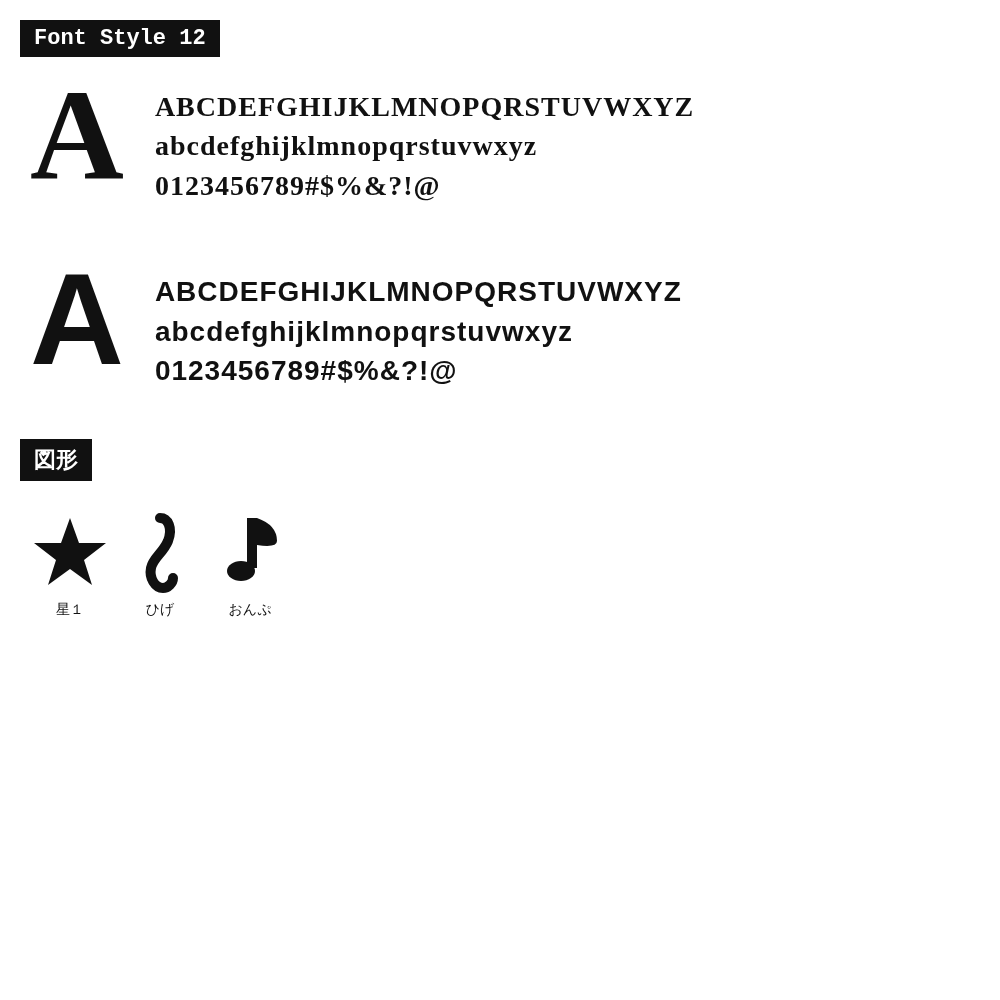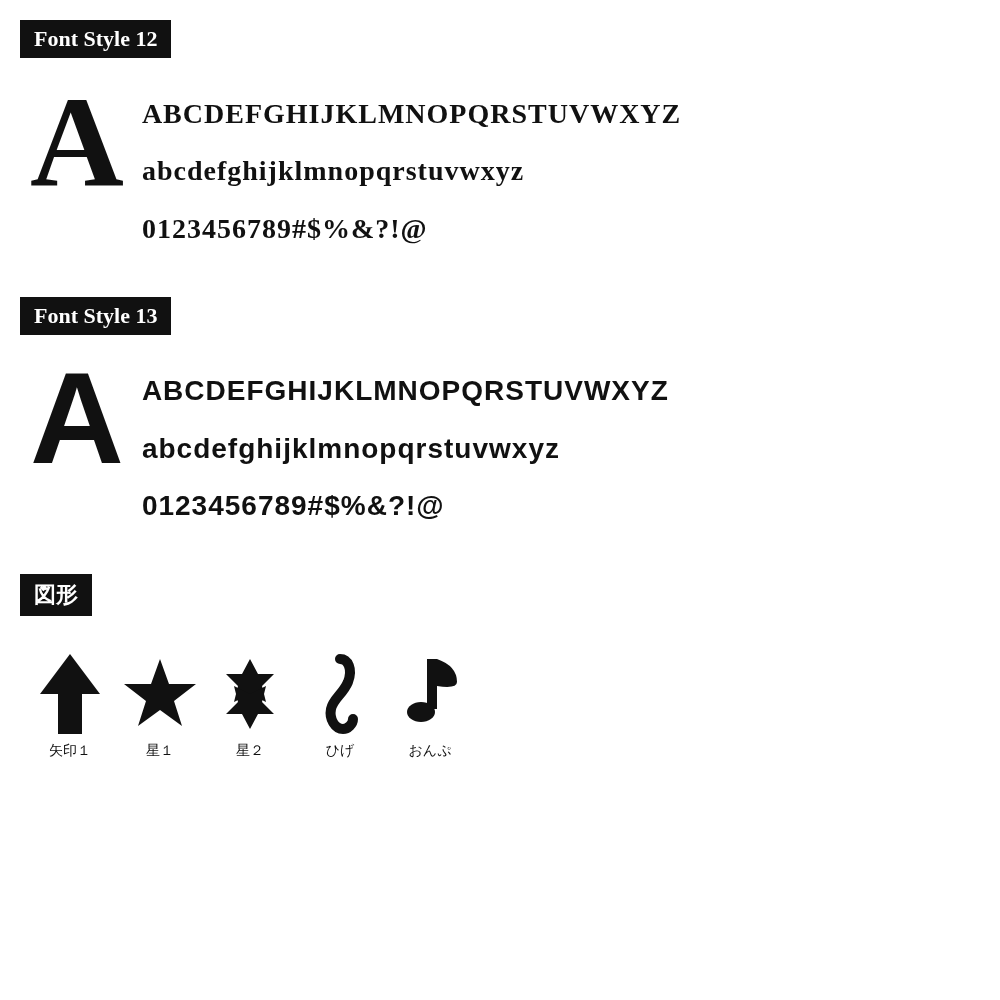--- a/index.html
+++ b/index.html
@@ -12,25 +12,25 @@
     }
 
     .section {
       margin-bottom: 30px;
     }
 
     .section-header {
       display: inline-block;
       background: #111111;
       color: #ffffff;
-      font-family: Liberation Serif, serif;
+      font-family: Liberation Mono, monospace;
       font-weight: bold;
       font-size: 22px;
       padding: 6px 14px;
-      margin-bottom: 18px;
+      margin-bottom: 12px;
     }
 
     .font-demo {
       display: flex;
       align-items: flex-start;
       gap: 18px;
       padding: 10px 10px 20px 10px;
     }
 
     .big-letter {
@@ -49,22 +49,23 @@
 
     .font-style-13 .big-letter {
       font-family: Arial, Helvetica, sans-serif;
       font-weight: 900;
     }
 
     .char-lines {
       display: flex;
       flex-direction: column;
       justify-content: center;
-      gap: 21px;
+      gap: 3px;
       padding-top: 10px;
+      margin-left: 13px;
     }
 
     .char-line {
       font-size: 28px;
       font-weight: 700;
       color: #111111;
       line-height: 1.3;
       letter-spacing: 1px;
     }
 
@@ -127,67 +128,48 @@
     <div class="big-letter">A</div>
     <div class="char-lines">
       <div class="char-line">ABCDEFGHIJKLMNOPQRSTUVWXYZ</div>
       <div class="char-line">abcdefghijklmnopqrstuvwxyz</div>
       <div class="char-line">0123456789#$%&amp;?!@</div>
     </div>
   </div>
 </div>
 
 <div class="section font-style-13">
-  <div class="section-header">Font Style 13</div>
   <div class="font-demo">
     <div class="big-letter">A</div>
     <div class="char-lines">
       <div class="char-line">ABCDEFGHIJKLMNOPQRSTUVWXYZ</div>
       <div class="char-line">abcdefghijklmnopqrstuvwxyz</div>
       <div class="char-line">0123456789#$%&amp;?!@</div>
     </div>
   </div>
 </div>
 
 <div class="section shapes-section">
   <div class="section-header">図形</div>
   <div class="shapes-grid">
 
-    <div class="shape-item">
-      <div class="shape-icon">
-        <svg width="60" height="80" viewBox="0 0 60 80">
-          <polygon points="30,0 60,40 42,40 42,80 18,80 18,40 0,40" fill="#111"></polygon>
-        </svg>
-      </div>
-      <div class="shape-label">矢印１</div>
-    </div>
 
 
 
 
 
     <div class="shape-item">
       <div class="shape-icon">
         <svg width="80" height="80" viewBox="0 0 80 80">
           <polygon points="40,5 49,30 76,30 54,47 62,72 40,56 18,72 26,47 4,30 31,30" fill="#111"></polygon>
         </svg>
       </div>
       <div class="shape-label">星１</div>
     </div>
 
-    <div class="shape-item">
-      <div class="shape-icon">
-        <svg width="80" height="80" viewBox="0 0 80 80">
-
-          <polygon points="40,5 48,20 64,20 52,32 56,48 40,40 24,48 28,32 16,20 32,20" fill="#111"></polygon>
-          <polygon points="40,75 32,60 16,60 28,48 24,32 40,40 56,32 52,48 64,60 48,60" fill="#111"></polygon>
-        </svg>
-      </div>
-      <div class="shape-label">星２</div>
-    </div>
 
 
     <div class="shape-item">
       <div class="shape-icon">
         <svg width="35" height="80" viewBox="0 0 35 80">
 
           <path d="M17,5 C25,5 30,15 25,28 C20,40 10,45 8,55 C6,65 12,75 20,75 C25,75 30,70 30,65" stroke="#111" stroke-width="10" fill="none" stroke-linecap="round"></path>
         </svg>
       </div>
       <div class="shape-label">ひげ</div>

